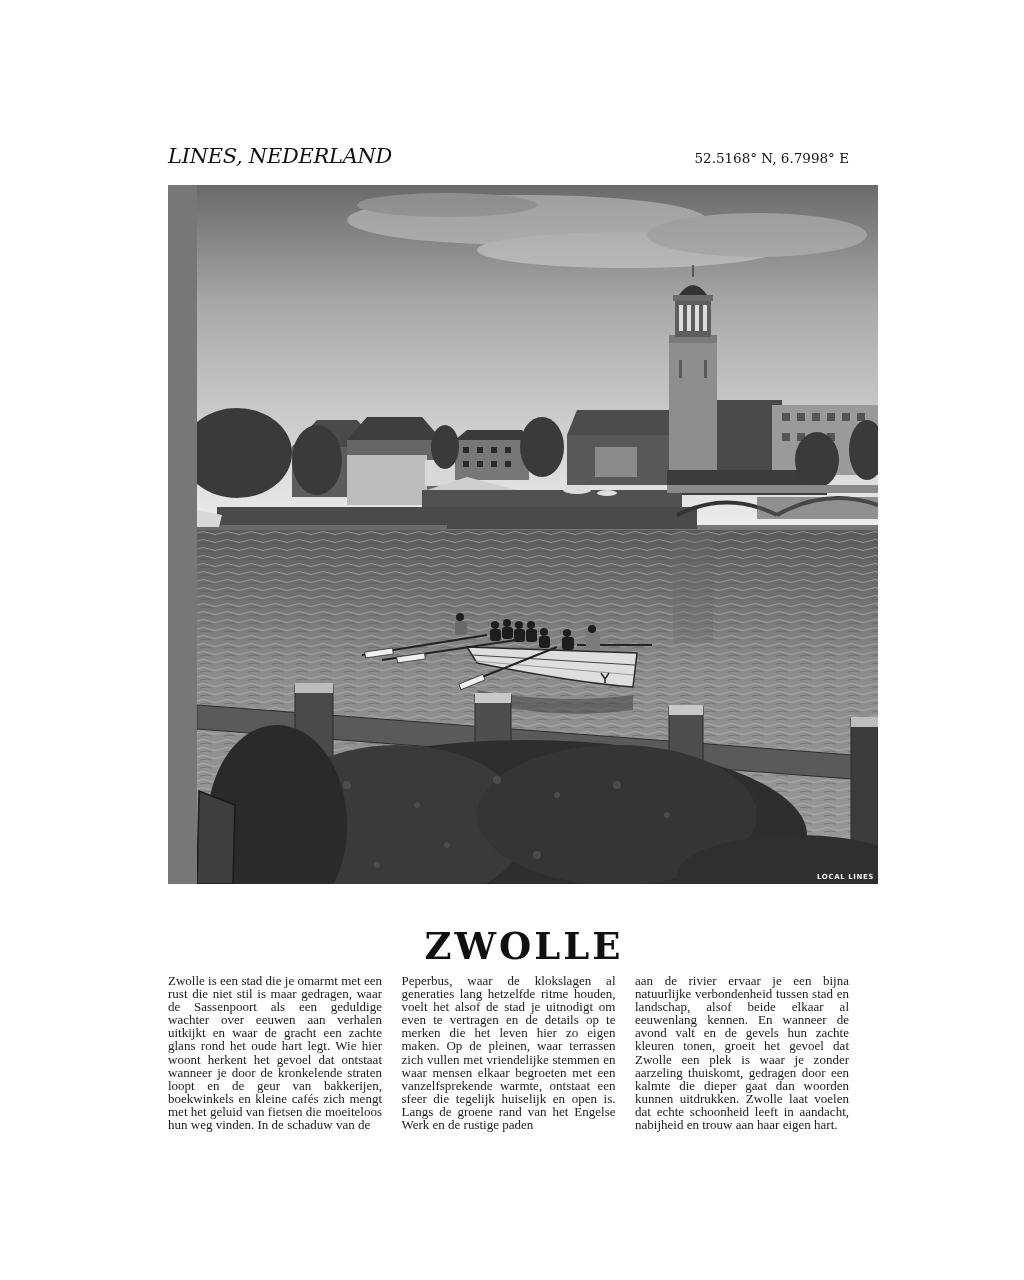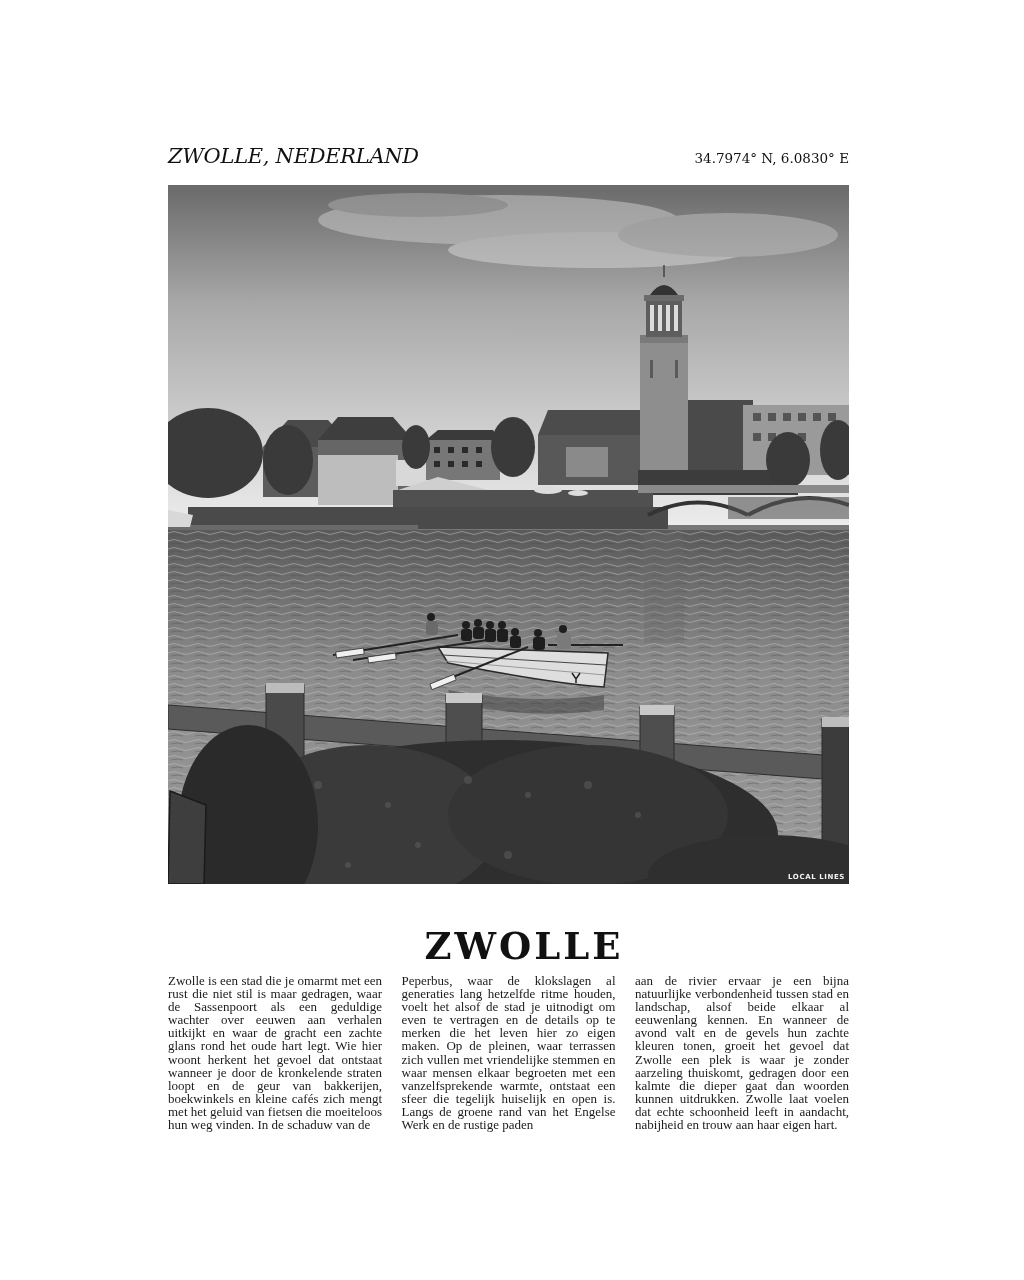--- a/index.html
+++ b/index.html
@@ -1,35 +1,35 @@
 <!DOCTYPE html>
 <html><head>
   <meta charset="utf-8">
   <style>
     html, body { margin: 0; padding: 0; background: #ffffff; }
     body { width: 1024px; height: 1280px; position: relative; overflow: hidden; font-family: "DejaVu Serif", "Liberation Serif", serif; color: #111; }
     .poster { position: absolute; left: 0; top: 0; width: 1024px; height: 1280px; background: #fff; }
     .header { position: absolute; left: 168px; top: 144px; width: 681px; height: 32px; }
     .location { position: absolute; left: 0; top: 0; font-family: "DejaVu Serif", serif; font-style: italic; font-size: 21px; letter-spacing: -0.3px; color: #111; white-space: nowrap; }
     .coords { position: absolute; right: 0; top: 6px; font-family: "DejaVu Serif", serif; font-size: 13.5px; color: #111; white-space: nowrap; }
-    .photo { position: absolute; left: 168px; top: 185px; width: 681px; height: 699px; overflow: hidden; background: #777; }
+    .photo { position: absolute; left: 168px; top: 185px; width: 681px; height: 699px; overflow: hidden; background: #777; padding-left: 29px; }
     .photo svg { display: block; width: 681px; height: 699px; }
     .watermark { position: absolute; right: 4px; bottom: 3px; font-family: "DejaVu Sans", sans-serif; font-size: 7px; letter-spacing: 0.6px; color: #f2f2f2; font-weight: bold; }
     .title { position: absolute; left: 0; width: 1024px; top: 912px; text-align: center; font-family: "DejaVu Serif", serif; font-weight: bold; font-size: 37px; letter-spacing: 3px; color: #111; }
     .columns { position: absolute; left: 168px; top: 974px; width: 681px; display: flex; justify-content: space-between; }
     .col { width: 214px; font-family: "Liberation Serif", "DejaVu Serif", serif; font-size: 13px; line-height: 13.1px; text-align: justify; color: #1a1a1a; hyphens: none; }
   </style>
 </head>
 <body>
 
 <div class="poster">
 
   <div class="header">
-    <div class="location">ZWOLLE, NEDERLAND</div>
-    <div class="coords">34.7974° N, 6.0830° E</div>
+    <div class="location">LINES, NEDERLAND</div>
+    <div class="coords">52.5168° N, 6.7998° E</div>
   </div>
 
   <div class="photo">
     <svg viewBox="0 0 681 699" xmlns="http://www.w3.org/2000/svg">
       <defs>
         <linearGradient id="sky" x1="0" y1="0" x2="0" y2="1">
           <stop offset="0" stop-color="#6a6a6a"></stop>
           <stop offset="0.35" stop-color="#a8a8a8"></stop>
           <stop offset="1" stop-color="#ececec"></stop>
         </linearGradient>

